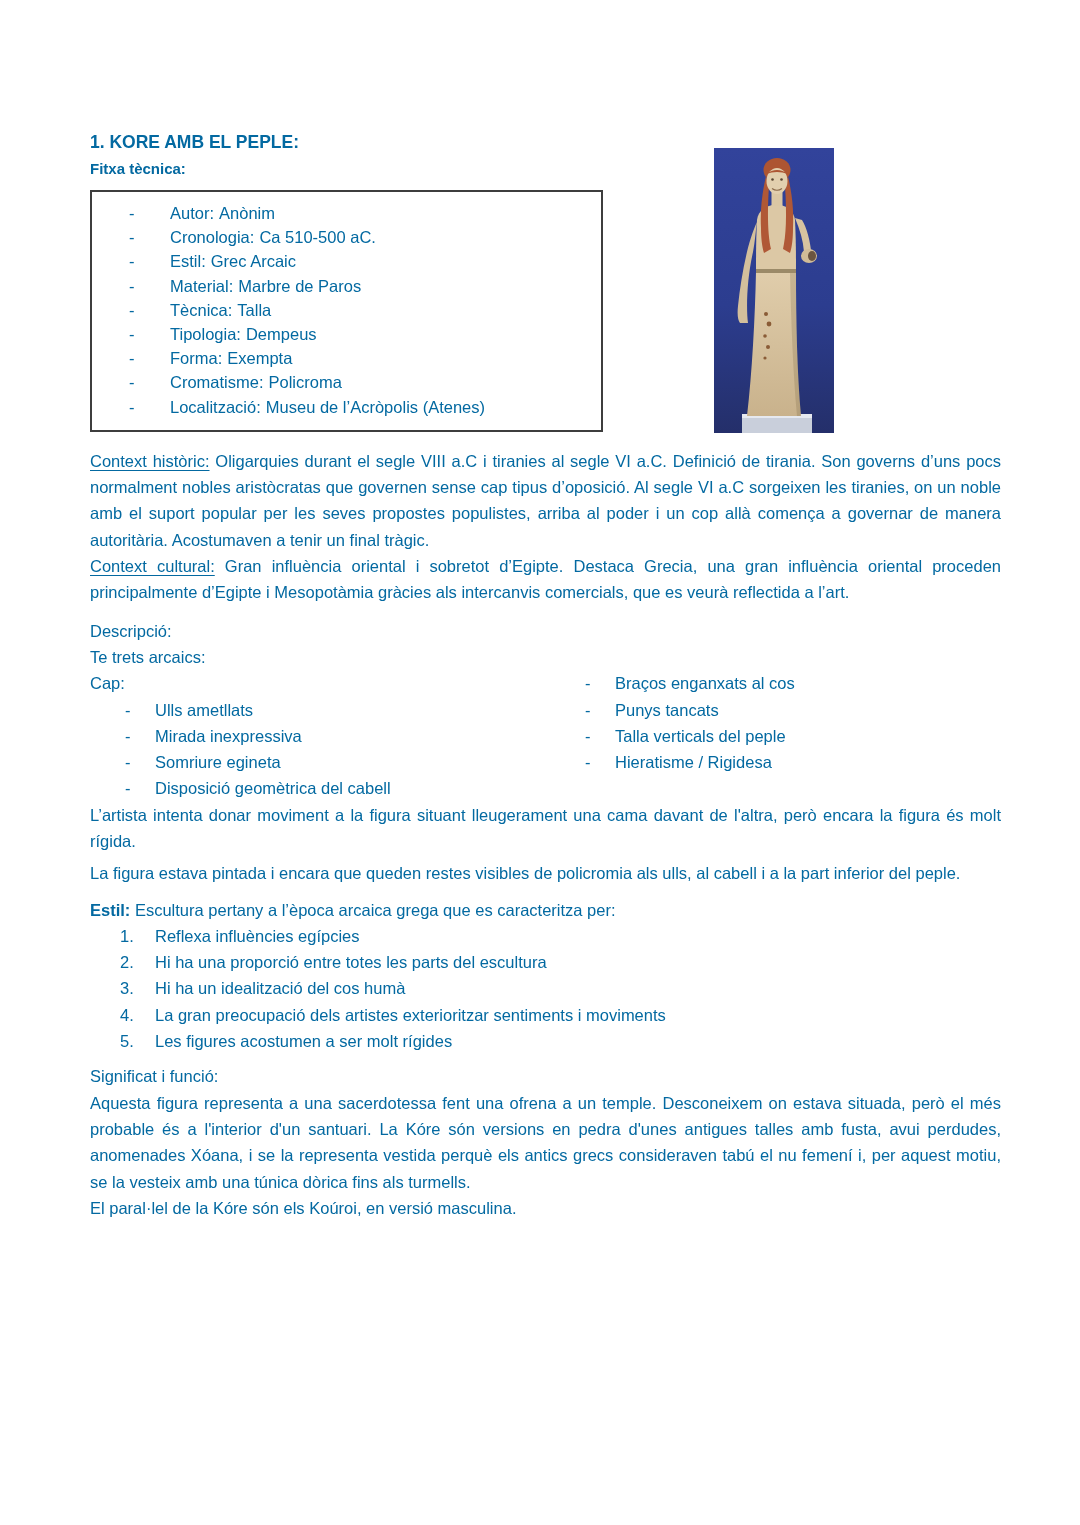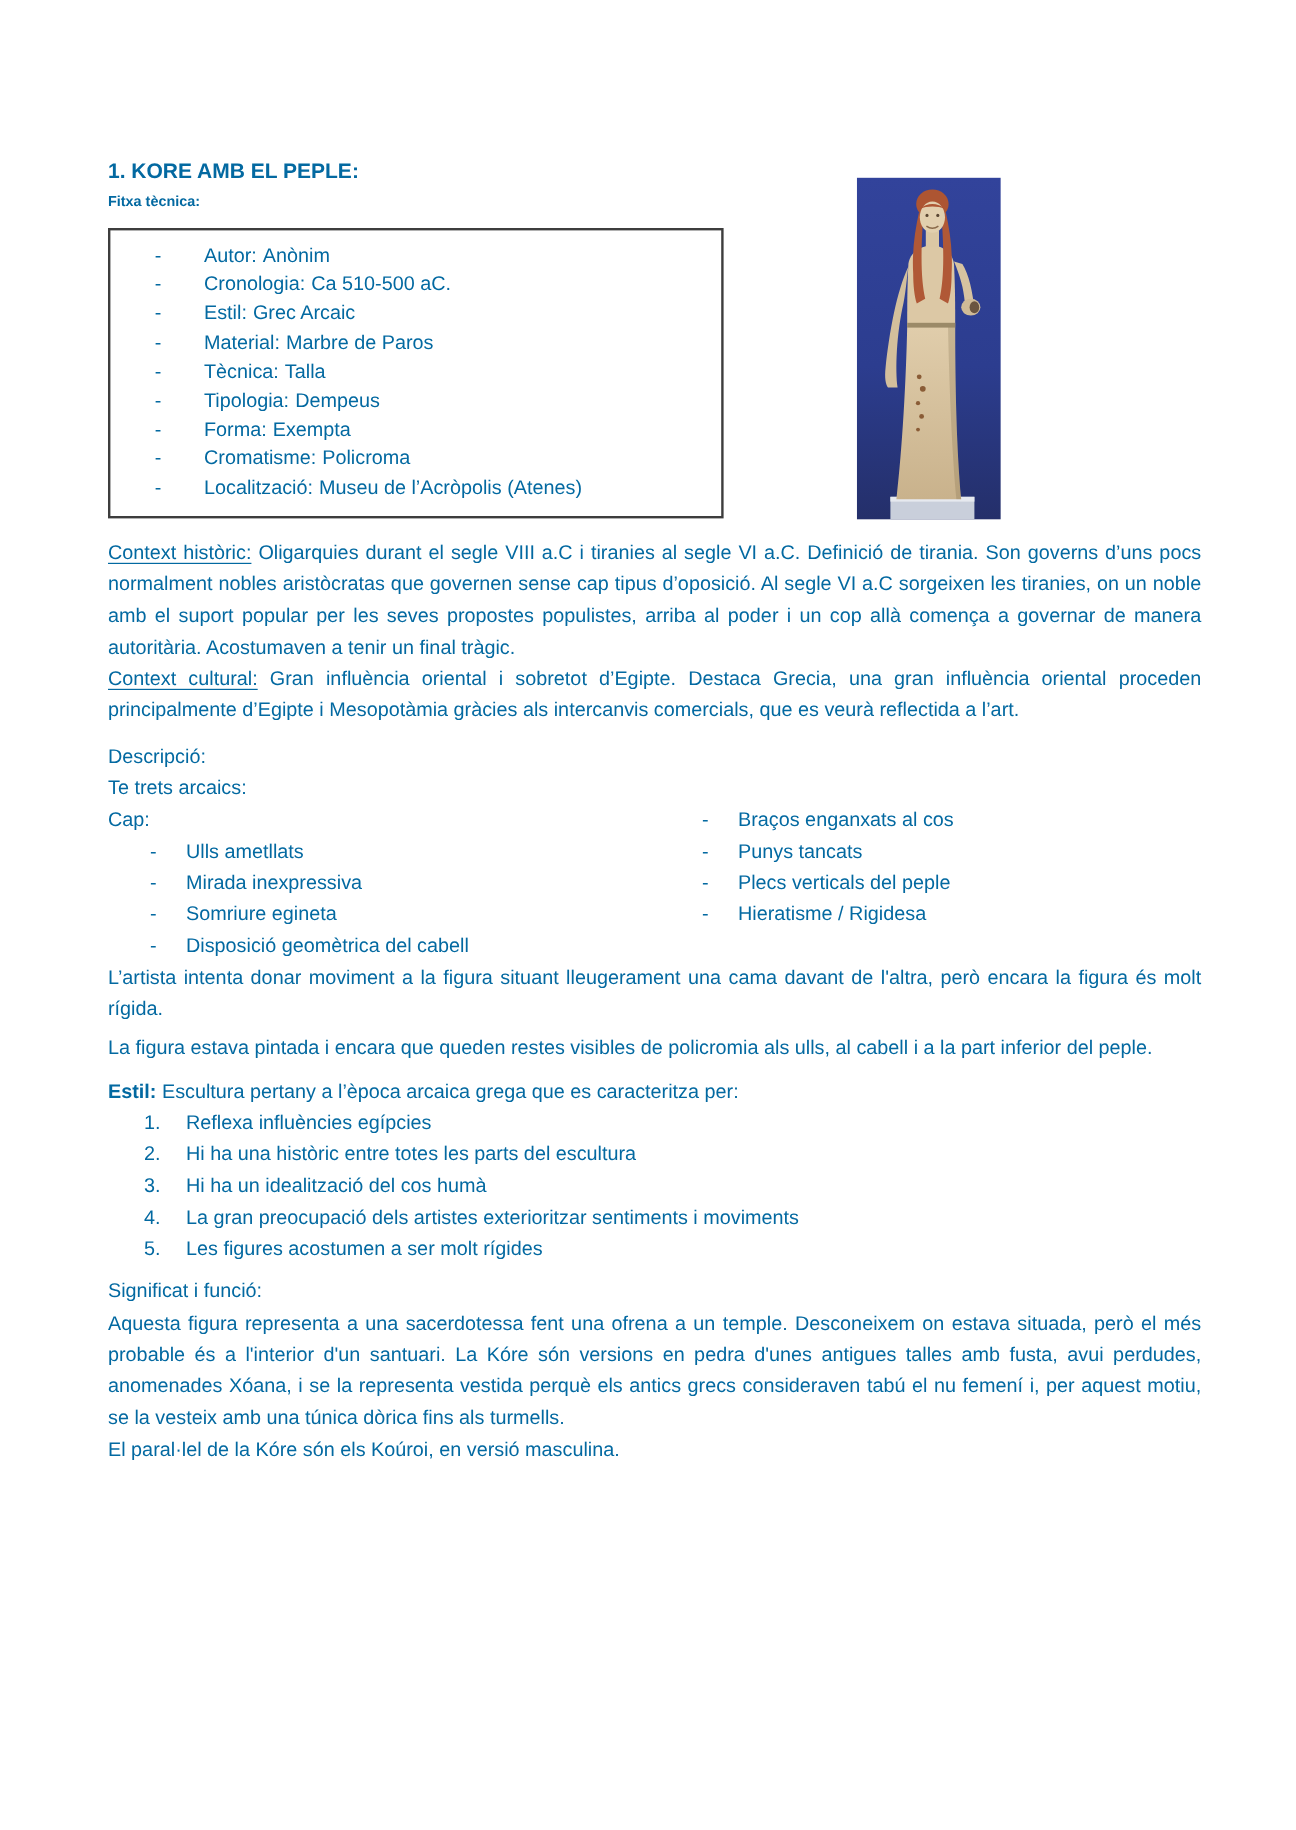--- a/index.html
+++ b/index.html
@@ -1,21 +1,21 @@
 <!DOCTYPE html>
 <html><head>
 <meta charset="utf-8">
 <style>
   html,body{margin:0;padding:0;background:#ffffff;}
   .page{position:relative;width:1080px;height:1525px;background:#ffffff;
         font-family:"Liberation Sans",sans-serif;color:#0369a1;overflow:hidden;}
   .content{position:absolute;left:90px;top:131px;width:911px;
            font-size:16.5px;line-height:26.3px;}
   .title{font-size:17.5px;font-weight:bold;line-height:23px;}
-  .subtitle{font-size:12px;font-weight:bold;line-height:23px;margin-top:3px;}
+  .subtitle{font-size:15px;font-weight:bold;line-height:23px;margin-top:3px;}
   .fitxa-box{border:2px solid #3d3d3d;width:513px;box-sizing:border-box;
              margin-top:10px;padding:9px 0 11px 0;}
   .fitxa-row{display:flex;line-height:24.2px;}
   .fitxa-dash{width:41px;padding-left:37px;box-sizing:content-box;flex:none;}
   .fitxa-label{font-weight:normal;}
   .fitxa-val{margin-left:5px;white-space:nowrap;}
   .para{text-align:justify;}
   .ctx{margin-top:16px;}
   .u{text-decoration:underline;text-underline-offset:3px;}
   .b{font-weight:bold;}
@@ -172,41 +172,41 @@
         <div class="li">
             <span class="dash-r">-</span>
             <span>Braços enganxats al cos</span>
           </div>
         <div class="li">
             <span class="dash-r">-</span>
             <span>Punys tancats</span>
           </div>
         <div class="li">
             <span class="dash-r">-</span>
-            <span>Plecs verticals del peple</span>
+            <span>Talla verticals del peple</span>
           </div>
         <div class="li">
             <span class="dash-r">-</span>
             <span>Hieratisme /  Rigidesa</span>
           </div>
       </div>
     </div>
 
     <p class="para" style="margin:0;">L’artista intenta donar moviment a la figura situant lleugerament una cama davant de l'altra,  però encara la figura és molt rígida.</p>
     <p class="para mt6" style="margin:6px 0 0 0;">La figura estava pintada i encara que queden restes visibles de policromia als ulls, al cabell i a la part inferior del peple.</p>
 
     <div class="mt10">
       <p class="para" style="margin:0;"><span class="b">Estil:</span> <span>Escultura pertany a l’època arcaica grega que es caracteritza per:</span></p>
       <div class="num-li">
           <span class="num">1.</span>
           <span>Reflexa influències egípcies</span>
         </div>
       <div class="num-li">
           <span class="num">2.</span>
-          <span>Hi ha una històric entre totes les parts del escultura</span>
+          <span>Hi ha una proporció entre totes les parts del escultura</span>
         </div>
       <div class="num-li">
           <span class="num">3.</span>
           <span>Hi ha un idealització del cos humà</span>
         </div>
       <div class="num-li">
           <span class="num">4.</span>
           <span>La gran preocupació dels artistes exterioritzar sentiments i moviments</span>
         </div>
       <div class="num-li">

